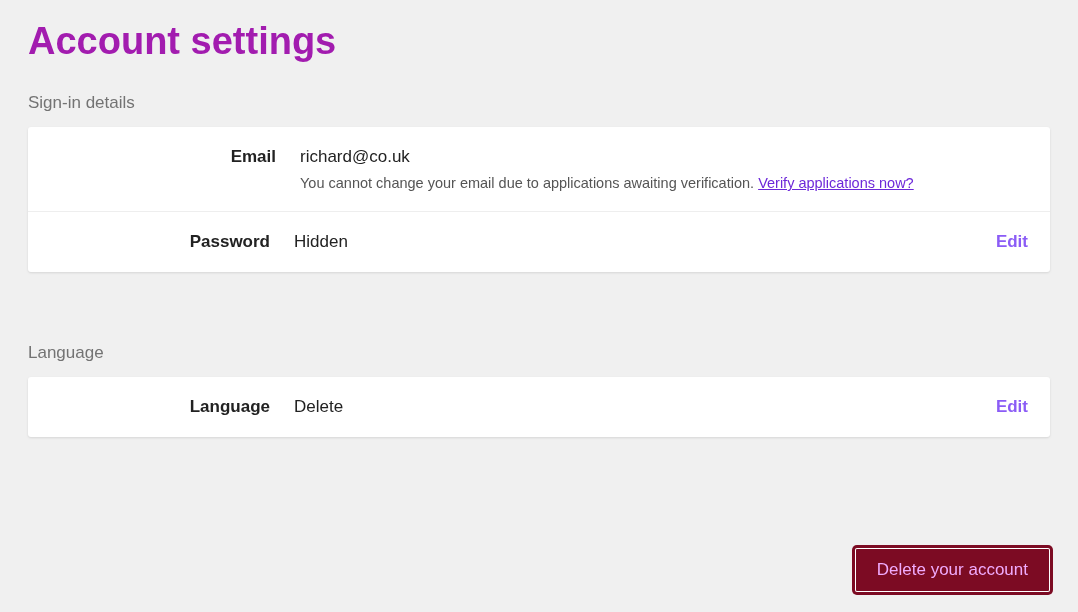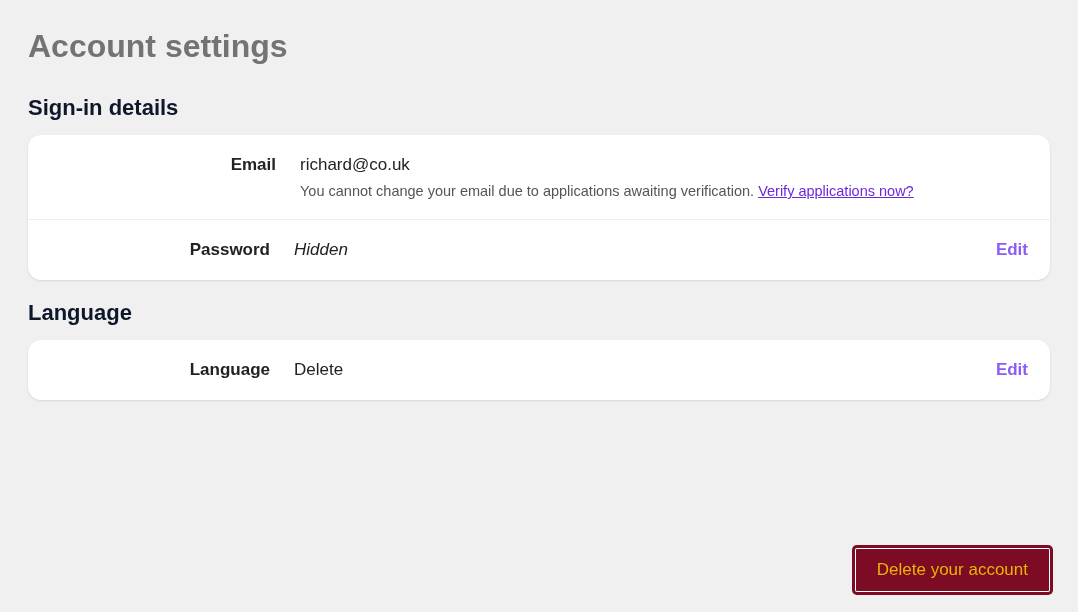--- a/index.html
+++ b/index.html
@@ -10,37 +10,36 @@
     body {
       background-color: #f0f0f0;
       font-family: "Segoe UI", "Helvetica Neue", Arial, sans-serif;
       color: #222222;
       padding: 20px 28px 28px 28px;
       width: 1078px;
       height: 612px;
       position: relative;
     }
     h1.page-title {
-      font-size: 32px;
+      font-size: 38px;
       font-weight: 700;
-      color: #737373;
+      color: #a21caf;
       margin-bottom: 30px;
-      margin-top: 8px;
     }
     h2.section-title {
-      font-size: 22px;
-      font-weight: 700;
-      color: #0f172a;
+      font-size: 17px;
+      font-weight: 400;
+      color: #737373;
       margin-bottom: 14px;
     }
     .card {
       background-color: #ffffff;
-      border-radius: 13px;
+      border-radius: 3px;
       box-shadow: 0 1px 3px rgba(0,0,0,0.08), 0 1px 2px rgba(0,0,0,0.04);
-      margin-bottom: 20px;
+      margin-bottom: 71px;
     }
     .row {
       display: flex;
       align-items: flex-start;
       padding: 20px 22px;
       border-bottom: 1px solid #eeeeee;
     }
     .row:last-child {
       border-bottom: none;
       padding-left: 16px;
@@ -56,21 +55,20 @@
     }
     .row-value-col {
       flex: 1;
       font-size: 17px;
       color: #222222;
     }
     .row-value {
       font-weight: 400;
     }
     .row-value.italic {
-      font-style: italic;
     }
     .help-text {
       font-size: 14.5px;
       color: #555555;
       margin-top: 8px;
     }
     .help-text a {
       color: #6d28d9;
       text-decoration: underline;
       cursor: pointer;
@@ -84,21 +82,21 @@
       padding-left: 20px;
       align-self: center;
     }
     .delete-btn-wrap {
       position: absolute;
       right: 28px;
       bottom: 20px;
     }
     .delete-btn {
       background-color: #7c0b23;
-      color: #eab308;
+      color: #f0abfc;
       font-size: 17px;
       font-weight: 400;
       padding: 12px 22px;
       border: none;
       cursor: pointer;
       box-shadow: inset 0 0 0 1px #ffffff, 0 0 0 3px #7c0b23;
       border-radius: 2px;
     }
   </style>
 </head>

